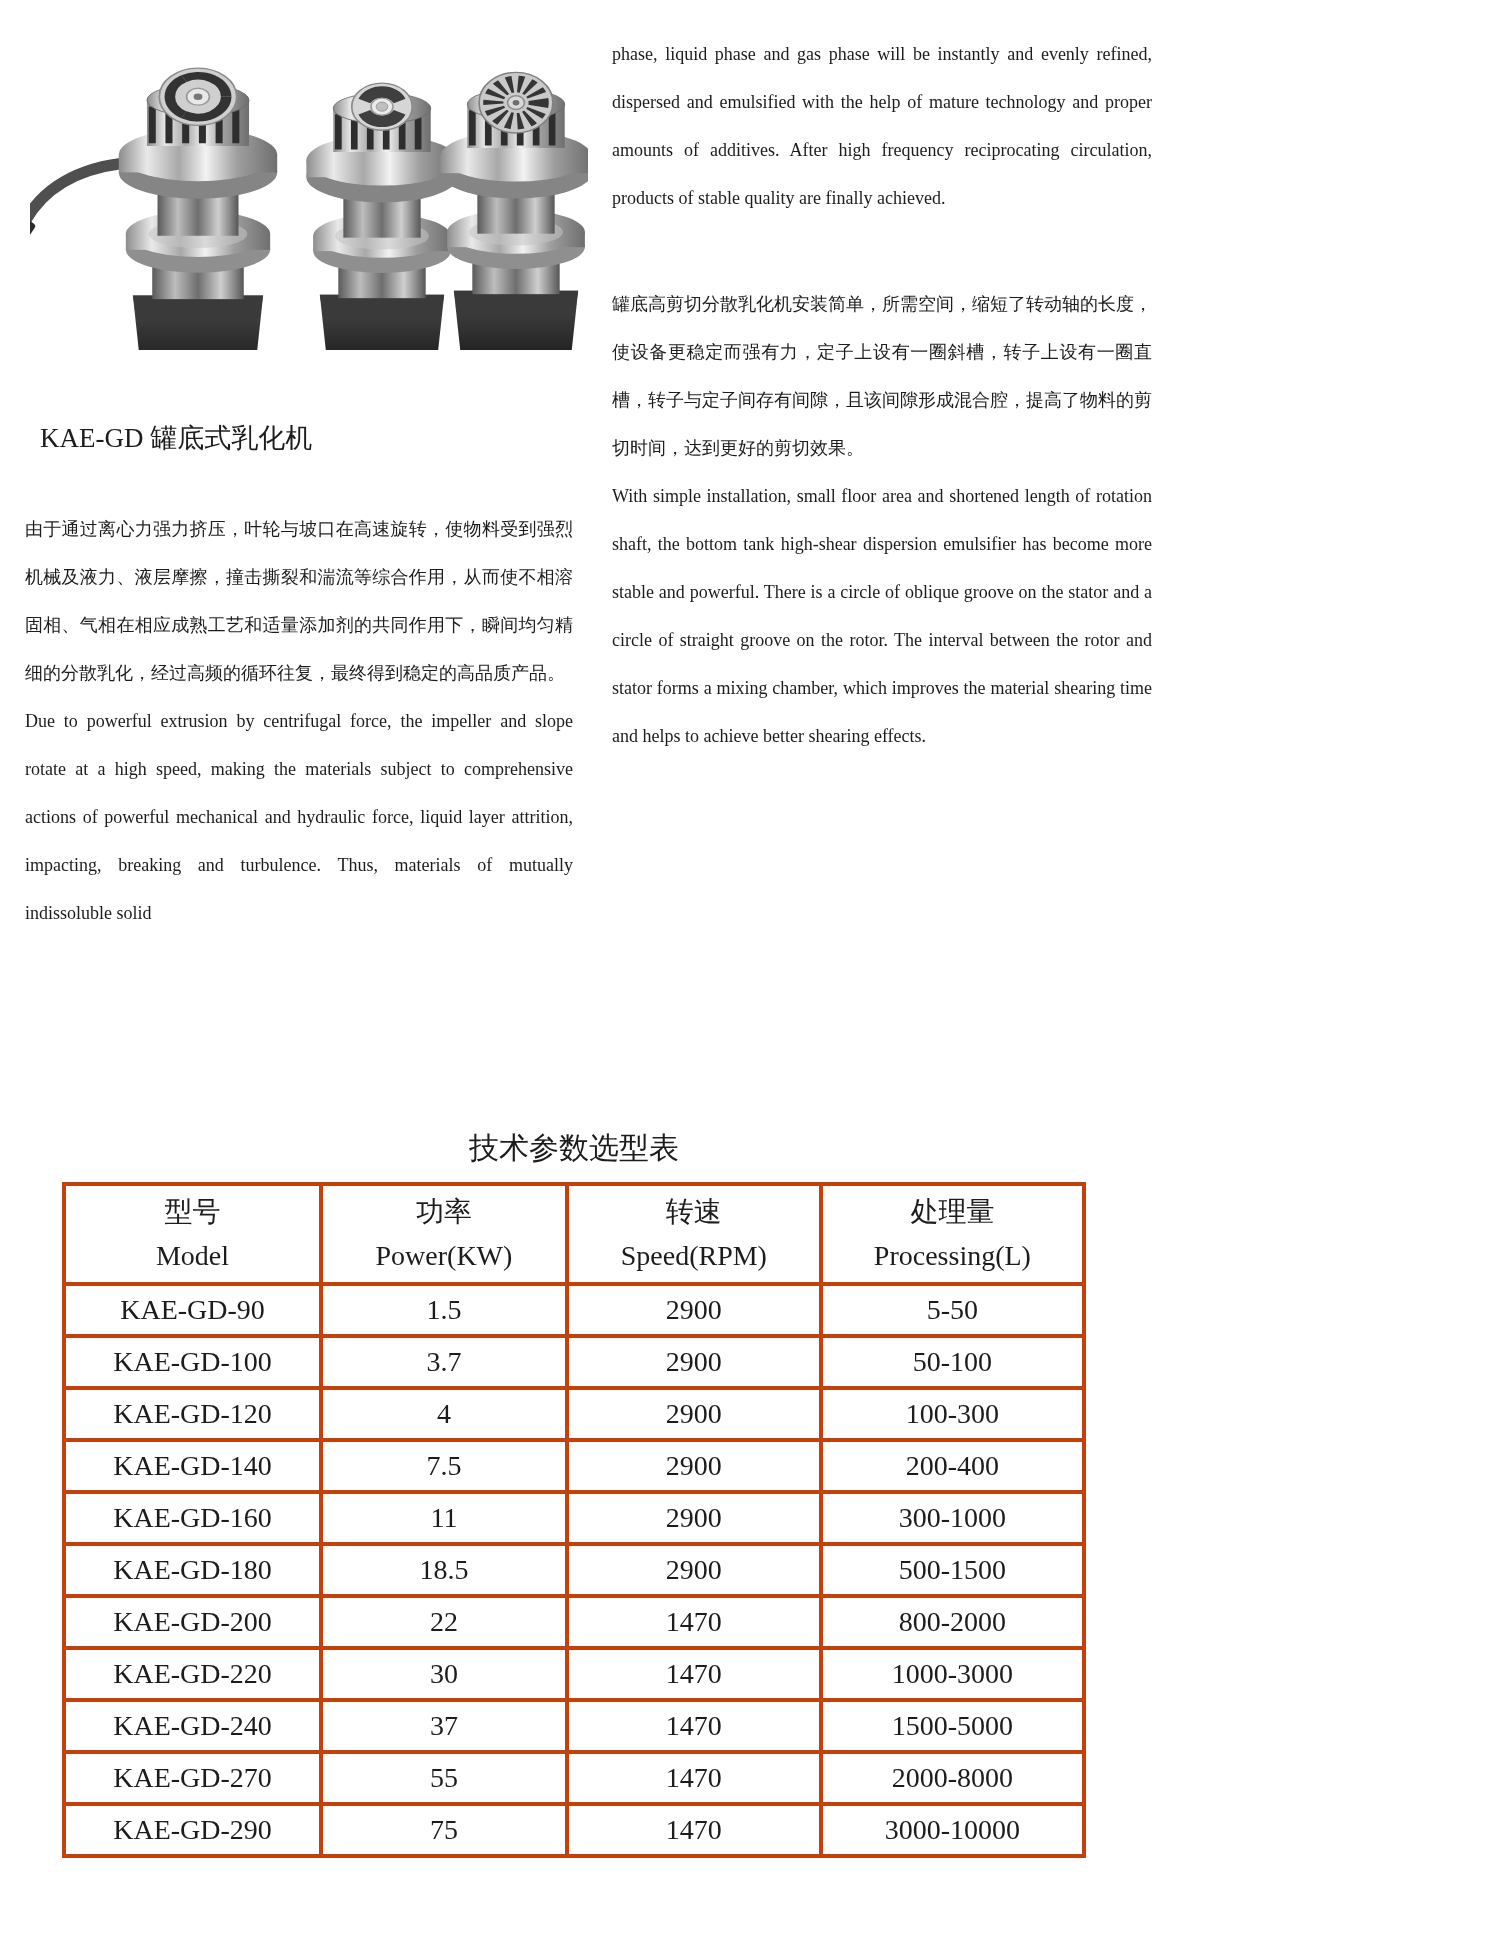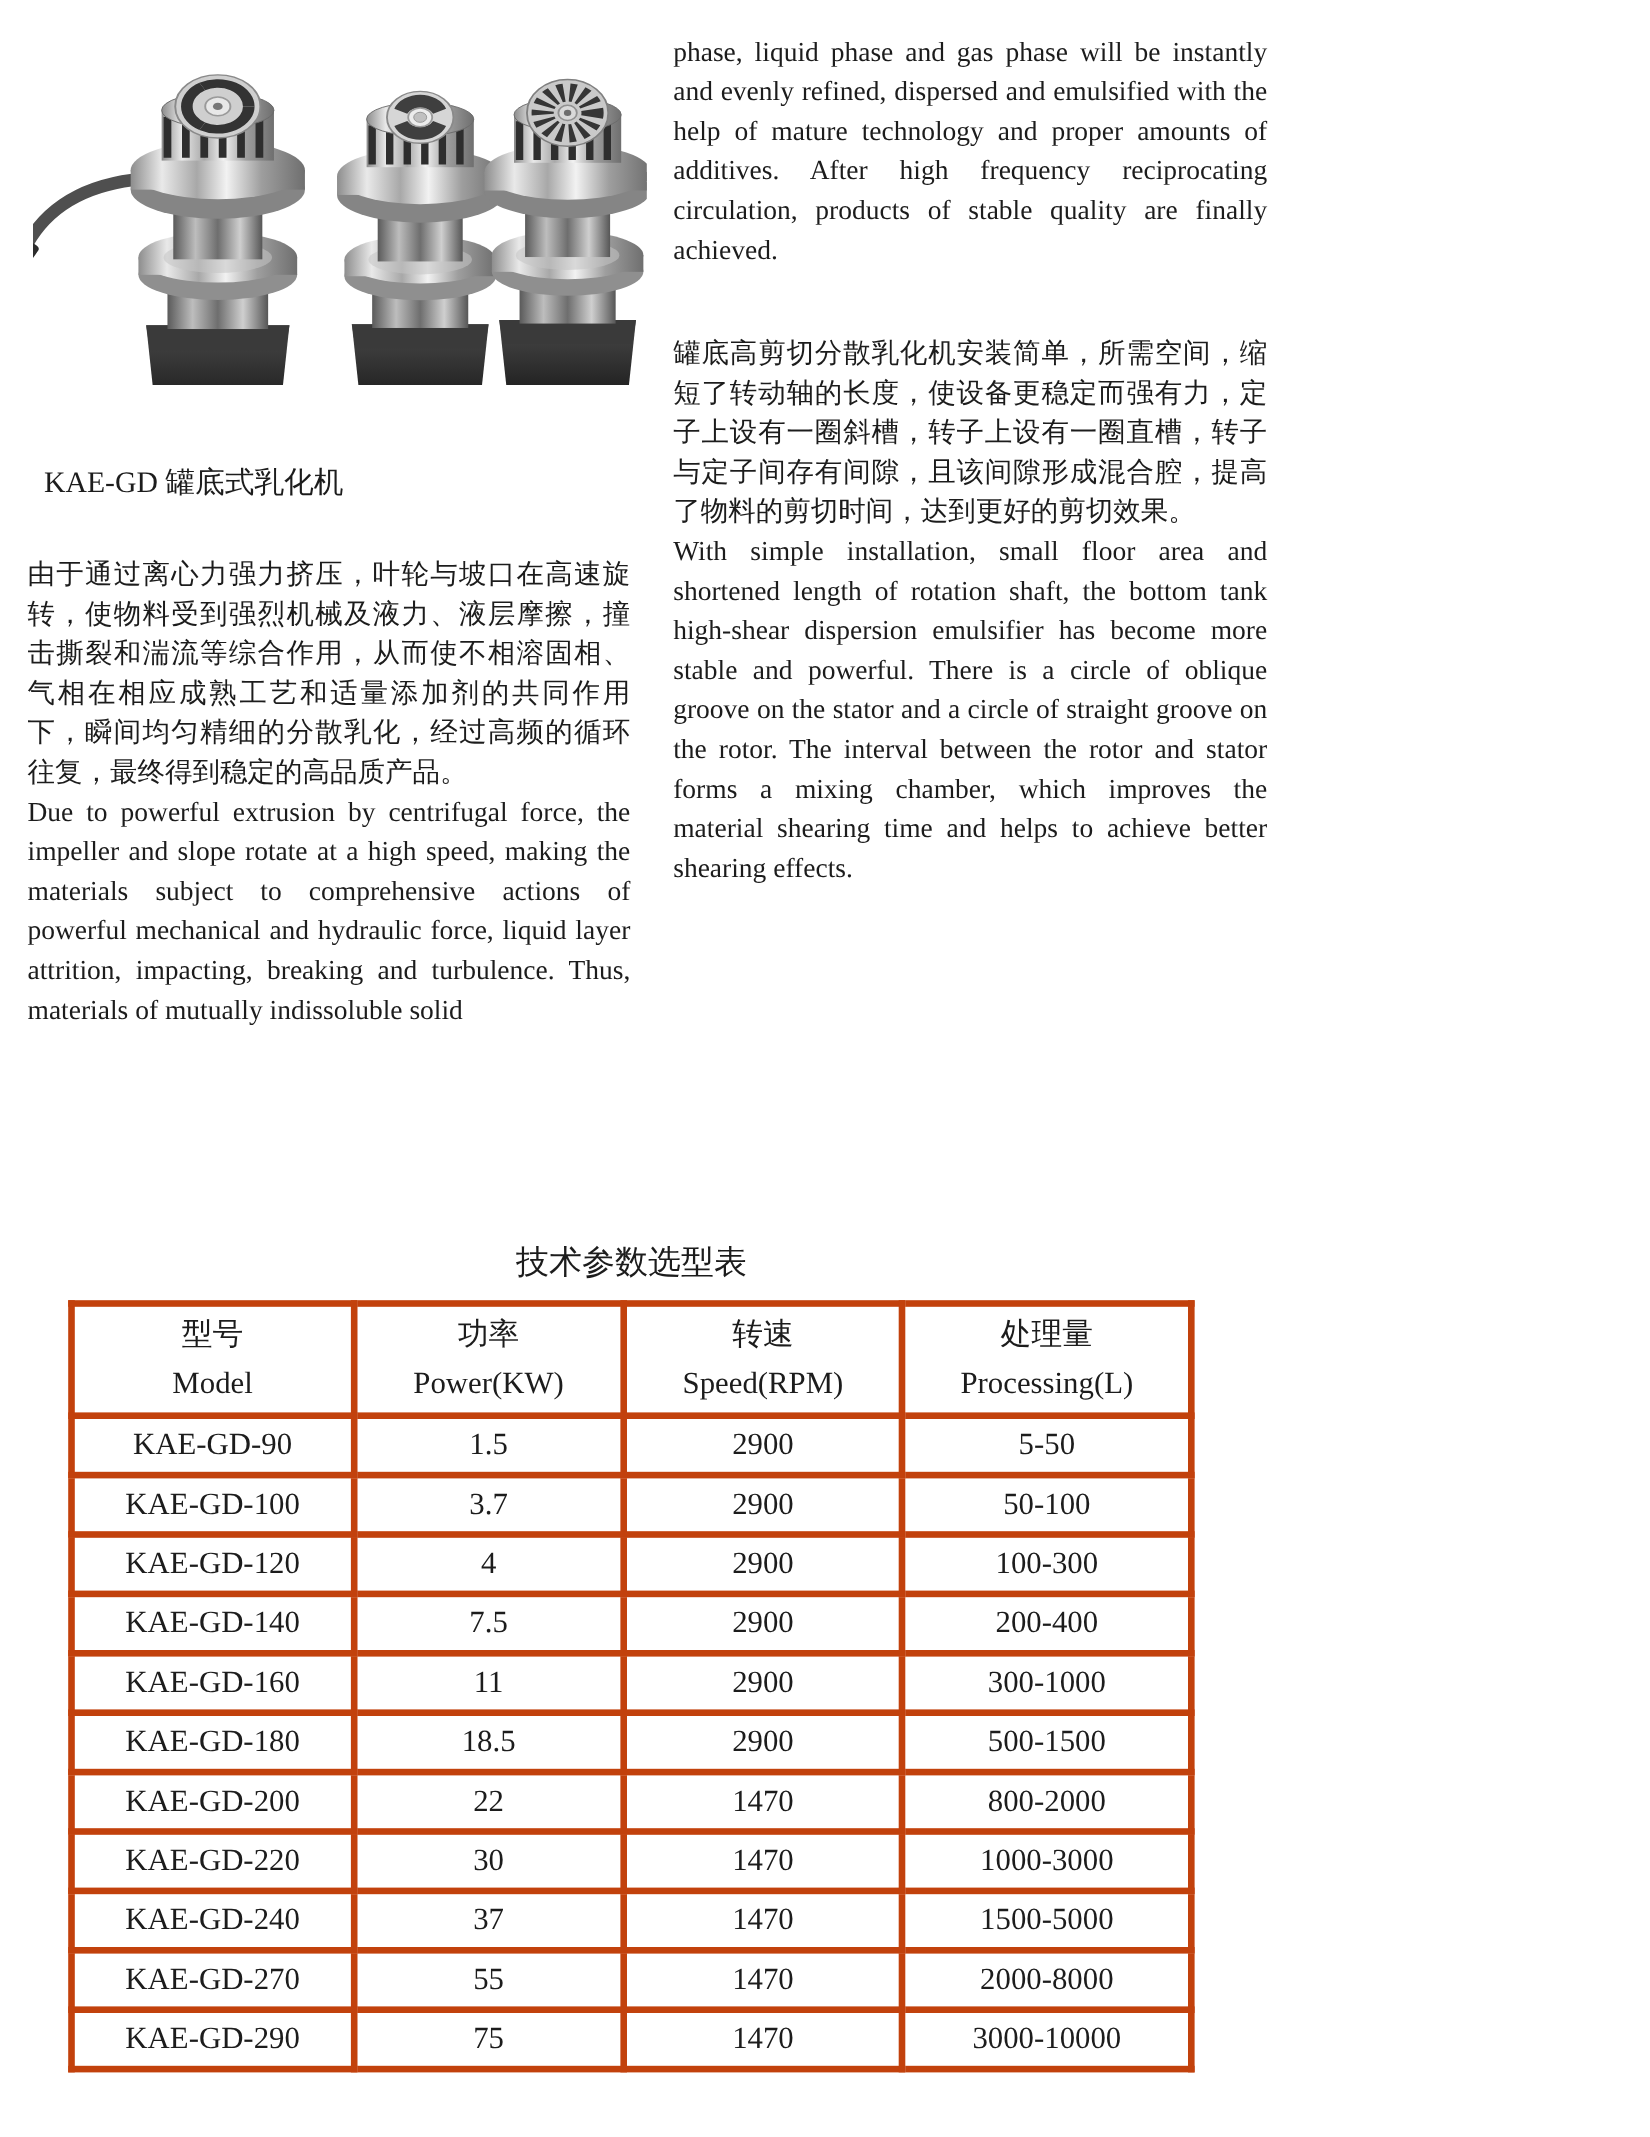--- a/index.html
+++ b/index.html
@@ -13,33 +13,33 @@
   }
   .photo{
     position:absolute;left:30px;top:42px;width:558px;height:308px;
   }
   .photo svg{width:100%;height:100%;display:block;}
   .caption{
     position:absolute;left:40px;top:418px;width:580px;
     text-align:left;font-size:27px;line-height:40px;
   }
   .col{position:absolute;text-align:justify;}
-  .col p{margin:0;font-size:25px;line-height:36px;}
+  .col p{margin:0;font-size:18px;line-height:48px;}
   .col-left{left:25px;top:505px;width:548px;}
   .col-right{left:612px;top:30px;width:540px;}
   .col-right .para-gap{margin-bottom:58px;}
   .table-block{position:absolute;left:62px;top:1128px;width:1024px;}
   .tbl-title-cn{text-align:center;font-size:30px;line-height:40px;margin:0 0 14px 0;font-family:Liberation Serif, serif;}
   .tbl-title-en{text-align:center;font-size:28px;line-height:36px;margin:0 0 8px 0;}
   table.params{
     width:100%;border-collapse:collapse;table-layout:fixed;
     font-size:28px;
   }
   table.params th,table.params td{
-    border:6px solid #c2410c;
+    border:4px solid #c2410c;
     text-align:center;vertical-align:middle;
     font-weight:normal;
     padding:0;
   }
   table.params th{height:96px;}
   table.params td{height:48px;text-align:center;}
   .hdr-cn{display:block;line-height:44px;}
   .hdr-en{display:block;line-height:44px;}
   col.c1{width:25.2%;} col.c2{width:24.1%;} col.c3{width:24.9%;} col.c4{width:25.8%;}
 </style>

